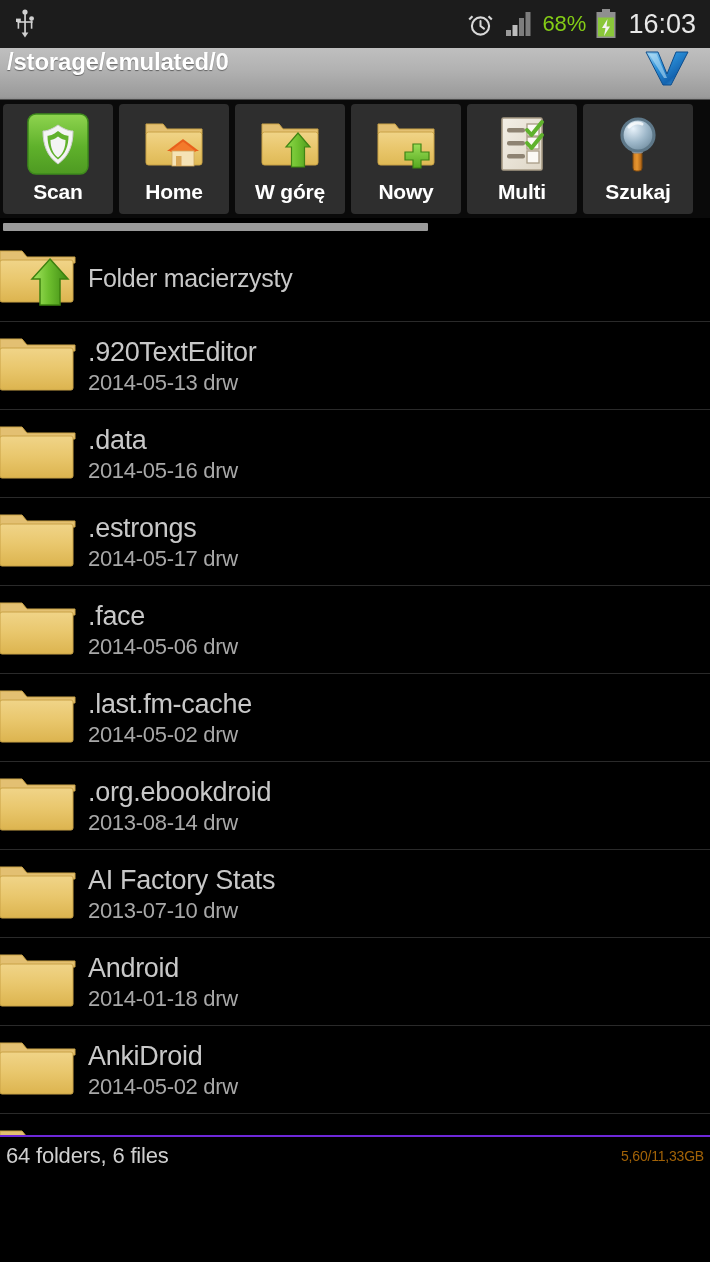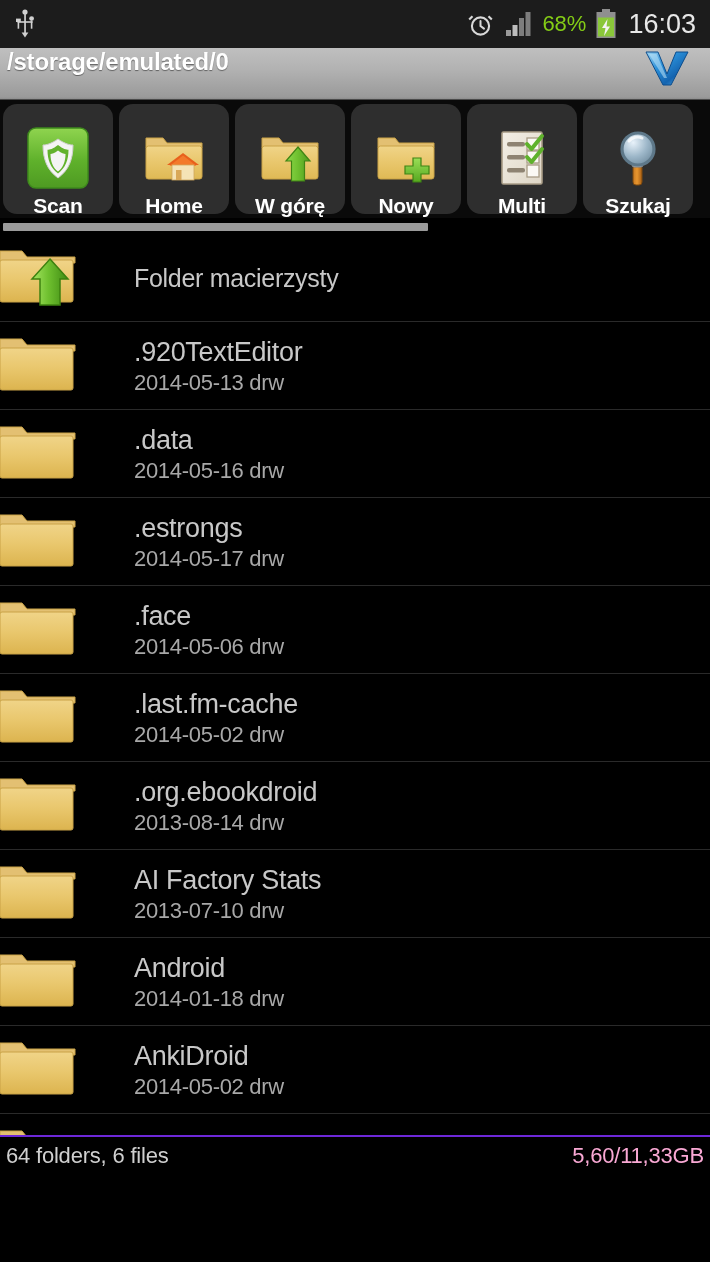--- a/index.html
+++ b/index.html
@@ -46,24 +46,24 @@
   .toolbar {
     position: absolute; top: 100px; left: 0; width: 710px; height: 118px;
     background: #0a0a0a;
     display: flex; align-items: flex-start; gap: 6px;
     padding: 4px 0 0 3px;
     overflow: hidden;
   }
   .tb-btn {
     width: 110px; height: 110px;
     background: #2e2e2e;
-    border-radius: 14px;
+    border-radius: 4px;
     display: flex; flex-direction: column; align-items: center;
     justify-content: flex-start;
-    padding-top: 21px;
+    padding-top: 7px;
     flex: 0 0 110px;
   }
   .tb-ico { width: 68px; height: 66px; display: block; }
   .tb-label {
     color: #ffffff; font-size: 21px; font-weight: bold;
     margin-top: 3px; letter-spacing: -0.2px;
   }
 
   
   .hscroll {
@@ -78,21 +78,20 @@
   
   .filelist {
     position: absolute; top: 234px; left: 0; width: 710px; height: 901px;
     background: #000; overflow: hidden;
   }
   .row {
     position: relative; height: 88px; width: 710px;
     border-bottom: 1px solid #2a2a2a;
     display: flex; align-items: center;
     background: #000;
-    padding-left: 46px;
   }
   .row.parent-row { height: 88px; }
   .row-ico {
     position: absolute; left: -2px; top: 50%; transform: translateY(-50%);
     width: 86px; height: 72px; display: block;
   }
   .row-text {
     margin-left: 88px; display: flex; flex-direction: column;
     justify-content: center; gap: 2px;
   }
@@ -110,21 +109,21 @@
 
   
   .botbar {
     position: absolute; top: 1135px; left: 0; width: 710px; height: 40px;
     background: #000;
     display: flex; align-items: center;
     padding: 0 6px;
     border-top: 2px solid #6d28d9;
   }
   .bot-left { color: #cfcfcf; font-size: 22px; letter-spacing: -0.2px; }
-  .bot-right { margin-left: auto; color: #f9a8d4; font-size: 22px; letter-spacing: -0.2px; }
+  .bot-right { margin-left: auto; color: #a16207; font-size: 14px; letter-spacing: -0.2px; }
 
   
   .navarea {
     position: absolute; top: 1175px; left: 0; width: 710px; height: 87px;
     background: #000;
   }
 </style>
 </head>
 <body>
 

